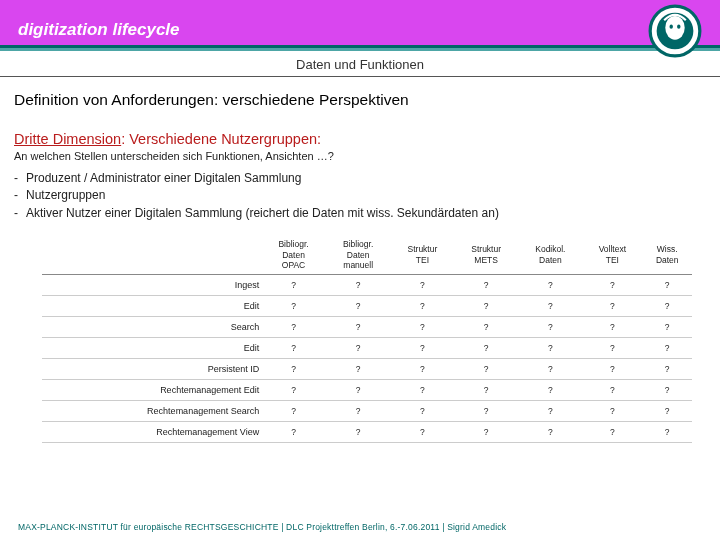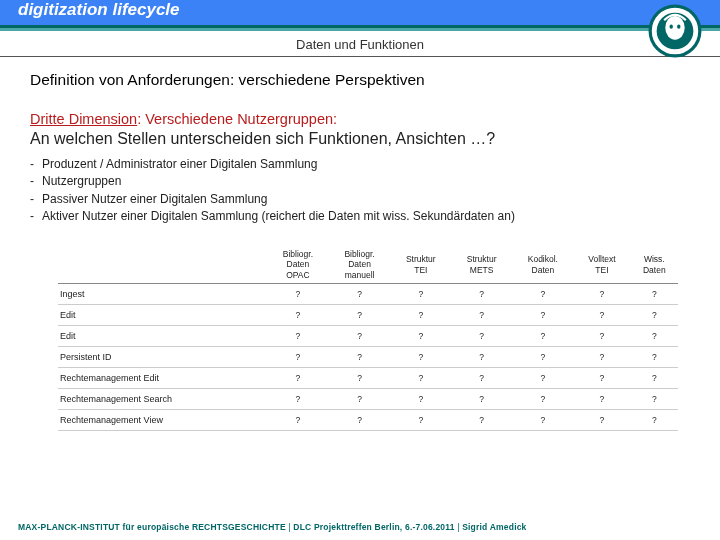--- a/index.html
+++ b/index.html
@@ -1,38 +1,38 @@
 <!DOCTYPE html>
 <html><head>
 <meta charset="utf-8">
 <style>
 body{margin:0;font-family:Verdana,Geneva,sans-serif;background:#fff;width:720px;height:540px;overflow:hidden}
 .header{position:relative}
-.banner{background:#3b82f6;padding:0 0 5px 18px}
+.banner{background:#d946ef;padding:20px 0 5px 18px}
 .title{color:#fff;font-size:17px;font-weight:bold;font-style:italic}
 .teal-bar{height:3px}
 .teal-top{background:#006666}
 .teal-bot{background:#4da6a6}
 .subtitle-bar{background:#fff;border-bottom:1px solid #555;padding:6px 8px 4px;text-align:center;color:#333;font-size:13px}
 .logo{position:absolute;top:4px;right:18px;width:54px;height:54px}
-.content{padding:14px 30px 0}
+.content{padding:14px 14px 0}
 .heading{font-size:15.5px;color:#000;margin:0 0 22px}
 .dim{color:#b91c1c;font-size:14.5px;margin:0}
 .dim .dim-label{text-decoration:underline}
-.q{font-size:16px;margin:3px 0 8px;color:#222}
-.bullets{margin:0 0 20px;padding:0;list-style:none}
+.q{font-size:11px;margin:3px 0 8px;color:#222}
+.bullets{margin:0 0 14px;padding:0;list-style:none}
 .bullets li{font-size:12px;color:#222;padding-left:12px;position:relative;line-height:1.45}
 .bullets li:before{content:"-";position:absolute;left:0}
 table{width:94%;margin:0 auto 8px 28px;border-collapse:collapse;font-size:8.5px;color:#222}
 th{font-weight:normal;text-align:center;padding:3px 2px;border-bottom:1px solid #888;line-height:1.25}
 th:first-child{text-align:left}
 td{padding:5px 2px;border-bottom:1px solid #ccc;text-align:center}
-td:first-child{text-align:left;font-size:9px}
+td:first-child{text-align:right;font-size:9px}
 .footer{position:absolute;bottom:8px;left:18px;right:18px;font-size:8.5px;color:#006666;letter-spacing:.2px}
-.footer b{font-weight:bold}
+.footer b{font-weight:normal}
 </style>
 </head>
 <body>
 
 <div class="header">
   <div class="banner">
     <span class="title">digitization lifecycle</span>
   </div>
   <div class="teal-bar teal-top"></div>
   <div class="teal-bar teal-bot"></div>
@@ -51,21 +51,20 @@
 
 <div class="content">
   <p class="heading">Definition von Anforderungen: verschiedene Perspektiven</p>
   <p class="dim">
     <span class="dim-label">Dritte Dimension</span><span>: Verschiedene Nutzergruppen:</span>
   </p>
   <p class="q">An welchen Stellen unterscheiden sich Funktionen, Ansichten …?</p>
   <ul class="bullets">
     <li>Produzent / Administrator einer Digitalen Sammlung</li>
     <li>Nutzergruppen</li>
-    <li>Passiver Nutzer einer Digitalen Sammlung</li>
     <li>Aktiver Nutzer einer Digitalen Sammlung (reichert die Daten mit wiss. Sekundärdaten an)</li>
   </ul>
 
   <table>
     <thead>
       <tr>
         <th></th>
         <th>Bibliogr.<br>Daten<br>OPAC</th>
         <th>Bibliogr.<br>Daten<br>manuell</th>
         <th>Struktur<br>TEI</th>
@@ -81,20 +80,30 @@
           <td>?</td>
           <td>?</td>
           <td>?</td>
           <td>?</td>
           <td>?</td>
           <td>?</td>
           <td>?</td>
         </tr>
         <tr>
           <td>Edit</td>
+          <td>?</td>
+          <td>?</td>
+          <td>?</td>
+          <td>?</td>
+          <td>?</td>
+          <td>?</td>
+          <td>?</td>
+        </tr>
+        <tr>
+          <td>Search</td>
           <td>?</td>
           <td>?</td>
           <td>?</td>
           <td>?</td>
           <td>?</td>
           <td>?</td>
           <td>?</td>
         </tr>
         <tr>
           <td>Edit</td>

